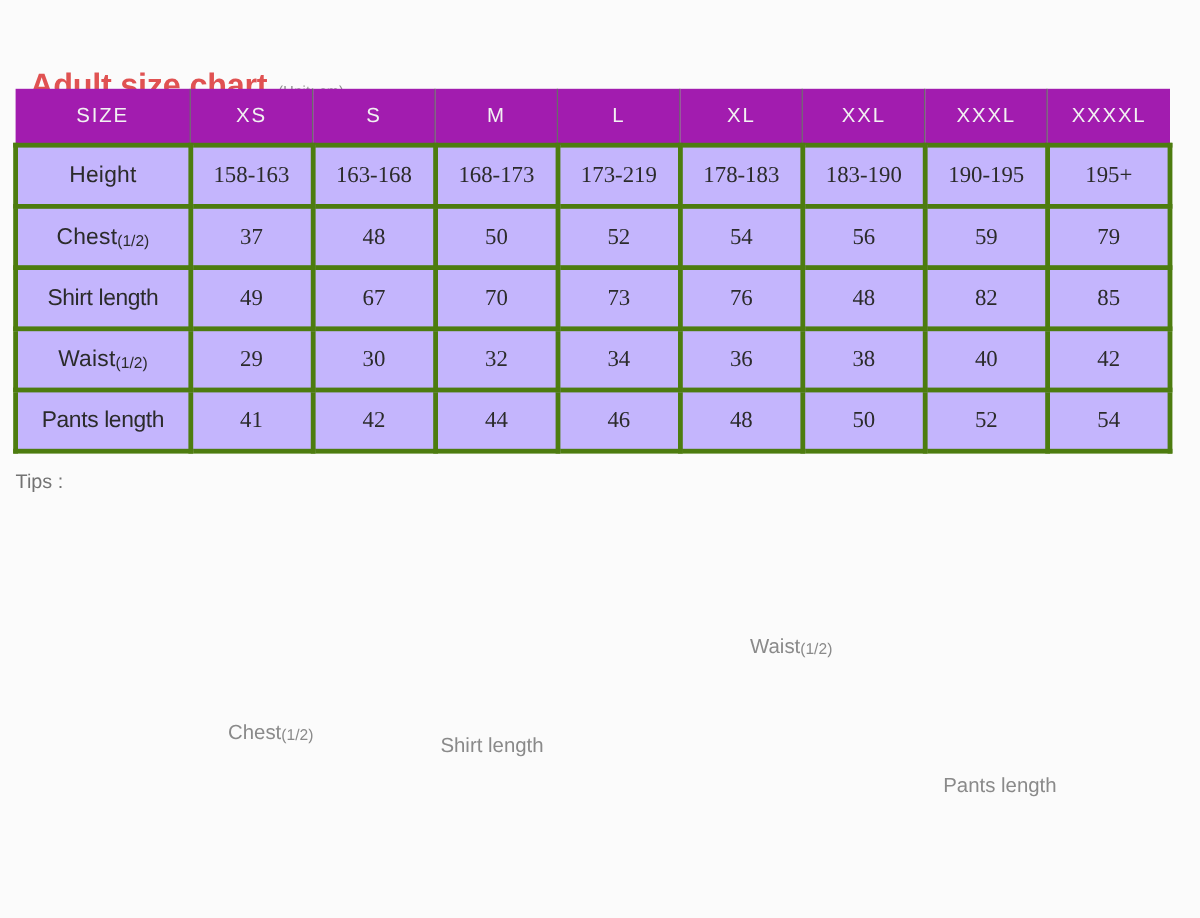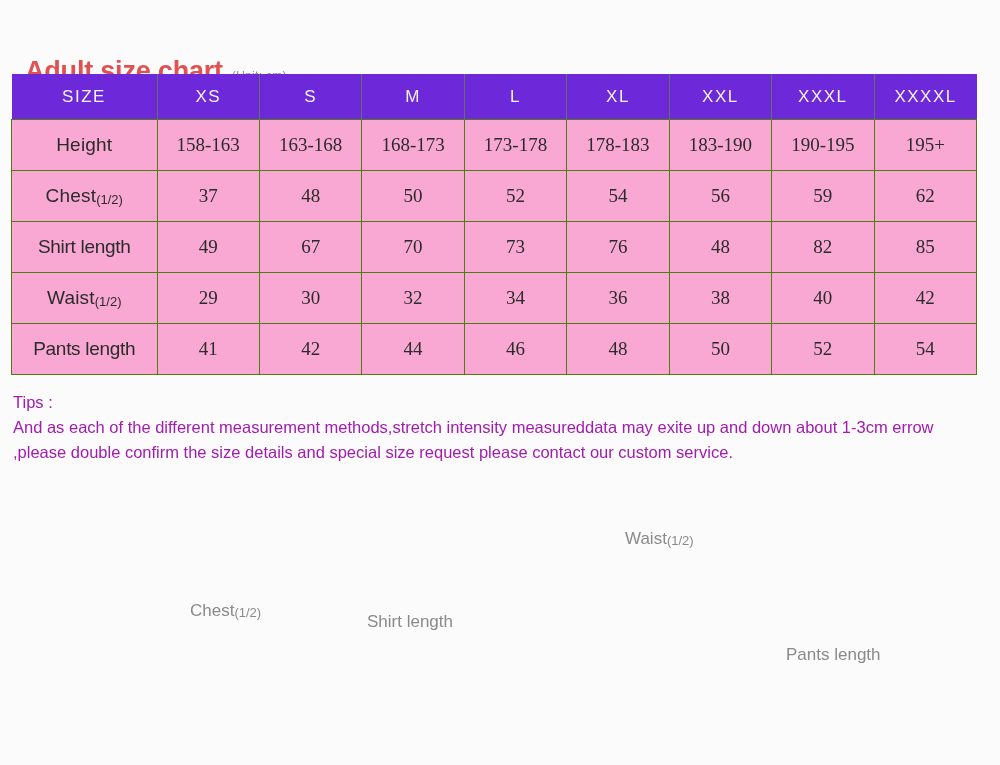--- a/index.html
+++ b/index.html
@@ -47,33 +47,33 @@
     border-collapse: collapse;
     table-layout: fixed;
   }
   .size-table th, .size-table td {
     text-align: center;
     vertical-align: middle;
     padding: 0;
   }
   .size-table thead th {
     height: 45px;
-    background: #6d28d9;
+    background: #a21caf;
     color: #f2f2f2;
     font-weight: normal;
     font-size: 17px;
     letter-spacing: 1.5px;
     border-right: 1px solid #6a6a6a;
   }
   .size-table thead th:last-child { border-right: none; }
 
   .size-table tbody tr { height: 51px; }
   .size-table tbody td {
-    background: #f9a8d4;
-    border: 1px solid #4d7c0f;
+    background: #c4b5fd;
+    border: 4px solid #4d7c0f;
     font-family: "Liberation Serif", serif;
     font-size: 19px;
     color: #2b2b2b;
   }
   .size-table tbody td.rowhead {
     font-family: "Liberation Sans", sans-serif;
     font-size: 19px;
     color: #2b2b2b;
     letter-spacing: 0.2px;
   }
@@ -85,21 +85,21 @@
     top: 2px;
     letter-spacing: 0;
   }
 
   
   .tips {
     position: absolute;
     left: 13px;
     top: 390px;
     width: 960px;
-    color: #a21caf;
+    color: #737373;
     font-size: 16.5px;
     line-height: 25px;
   }
   .tips-label { display: block; }
   .tips-body { display: block; }
 
   
   .figures {
     position: absolute;
     left: 0;
@@ -147,37 +147,37 @@
       <th>XXXXL</th>
     </tr>
   </thead>
   <tbody>
 
     <tr>
       <td class="rowhead"><span>Height</span></td>
       <td>158-163</td>
       <td>163-168</td>
       <td>168-173</td>
-      <td>173-178</td>
+      <td>173-219</td>
       <td>178-183</td>
       <td>183-190</td>
       <td>190-195</td>
       <td>195+</td>
     </tr>
 
     <tr>
       <td class="rowhead"><span>Chest</span><span class="sub">(1/2)</span></td>
       <td>37</td>
       <td>48</td>
       <td>50</td>
       <td>52</td>
       <td>54</td>
       <td>56</td>
       <td>59</td>
-      <td>62</td>
+      <td>79</td>
     </tr>
 
     <tr>
       <td class="rowhead tight"><span>Shirt length</span></td>
       <td>49</td>
       <td>67</td>
       <td>70</td>
       <td>73</td>
       <td>76</td>
       <td>48</td>
@@ -206,21 +206,20 @@
       <td>48</td>
       <td>50</td>
       <td>52</td>
       <td>54</td>
     </tr>
   </tbody>
 </table>
 
 <div class="tips">
   <span class="tips-label">Tips :</span>
-  <span class="tips-body">And as each of the different measurement methods,stretch intensity measureddata may exite up and down about 1-3cm errow ,please double confirm the size details and special size request please contact our custom service.</span>
 </div>
 
 <div class="figures">
   <svg class="fig-svg" width="1000" height="267" viewBox="0 0 1000 267">
     <g fill="none" stroke="#6b6b6b" stroke-width="1.1" stroke-linejoin="round">
 
       <path d="M206,515 C199,514 192,513 186,512 L150,526 C136,531 126,540 120,552
                L100,597 C98,602 99,607 104,609 L126,619 C130,621 134,620 136,616
                L151,586 L151,586 L166,730 L285,732 L297,586 L311,616
                C313,620 317,621 321,619 L343,609 C348,607 349,602 347,597

